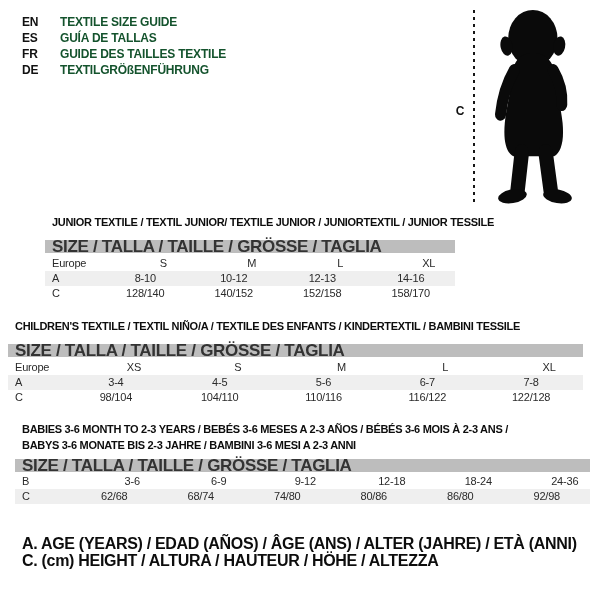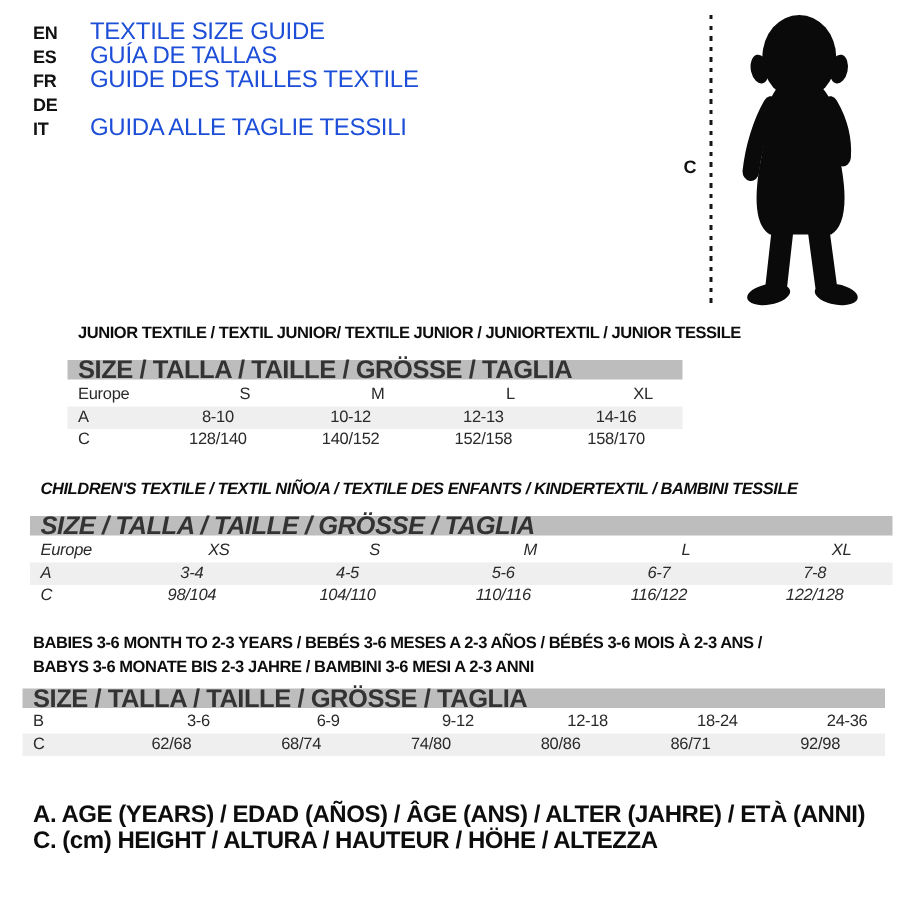--- a/index.html
+++ b/index.html
@@ -10,35 +10,35 @@
   html,body{margin:0;padding:0;background:#fff;}
   .canvas{
     position:relative;width:600px;height:600px;background:#ffffff;
     font-family:"Liberation Sans", sans-serif;color:var(--text);
     overflow:hidden;
   }
   
   .lang-block{position:absolute;left:22px;top:14px;}
   .lang-row{display:flex;height:16px;line-height:16px;}
   .lang-code{width:38px;font-size:12px;font-weight:700;letter-spacing:-0.2px;color:#111;}
-  .lang-title{font-size:16px;font-weight:400;letter-spacing:-0.2px;color:#1d4ed8;white-space:nowrap;}
+  .lang-title{font-size:12px;font-weight:700;letter-spacing:-0.2px;color:#14532d;white-space:nowrap;}
   
   .measure-line{
     position:absolute;left:473px;top:10px;width:2px;height:196px;
     background:repeating-linear-gradient(to bottom,#161616 0 3px,transparent 3px 7px);
   }
   .measure-label{
     position:absolute;left:452px;top:104px;width:16px;text-align:center;
     font-size:12px;font-weight:700;color:#111;
   }
   .baby-svg{position:absolute;left:481px;top:8px;width:102px;height:200px;}
   
   .tbl-sec{position:absolute;}
   .sec-1{left:15px;top:216px;width:410px;margin-left:30px;}
-  .sec-2{left:20px;top:320px;width:575px;font-style:italic;}
+  .sec-2{left:8px;top:320px;width:575px;}
   .sec-3{left:15px;top:423px;width:575px;}
   .tbl-title{
     font-size:11px;font-weight:700;letter-spacing:-0.3px;color:#0d0d0d;
     white-space:nowrap;line-height:12px;padding-left:7px;
   }
   .tbl-title + .tbl-title{margin-top:4px;}
   .size-bar{
     margin-top:12px;height:13px;line-height:13px;background:var(--size-bar);
     font-size:17px;font-weight:700;letter-spacing:-0.3px;color:#333;
     padding-left:7px;box-sizing:border-box;
@@ -73,24 +73,21 @@
     <div class="lang-row">
       <span class="lang-code">ES</span>
       <span class="lang-title">GUÍA DE TALLAS</span>
     </div>
     <div class="lang-row">
       <span class="lang-code">FR</span>
       <span class="lang-title">GUIDE DES TAILLES TEXTILE</span>
     </div>
     <div class="lang-row">
       <span class="lang-code">DE</span>
-    </div>
-    <div class="lang-row">
-      <span class="lang-code">IT</span>
-      <span class="lang-title">GUIDA ALLE TAGLIE TESSILI</span>
+      <span class="lang-title">TEXTILGRÖßENFÜHRUNG</span>
     </div>
   </div>
 
   <div class="measure-line"></div>
   <div class="measure-label">C</div>
   <svg class="baby-svg" viewBox="0 0 120 205" preserveAspectRatio="none" aria-hidden="true">
     <g fill="#0a0a0a" stroke="none">
       <circle cx="61" cy="31" r="29"></circle>
       <ellipse cx="30" cy="39" rx="7" ry="10" transform="rotate(-14 30 39)"></ellipse>
       <ellipse cx="92" cy="39" rx="7" ry="10" transform="rotate(14 92 39)"></ellipse>
@@ -175,21 +172,21 @@
       <span class="cell">12-18</span>
       <span class="cell">18-24</span>
       <span class="cell">24-36</span>
     </div>
     <div class="grid-row cols-6 shade">
       <span class="row-label">C</span>
       <span class="cell">62/68</span>
       <span class="cell">68/74</span>
       <span class="cell">74/80</span>
       <span class="cell">80/86</span>
-      <span class="cell">86/71</span>
+      <span class="cell">86/80</span>
       <span class="cell">92/98</span>
     </div>
   </section>
 
   <footer class="notes">
     <div class="note-line">A. AGE (YEARS) / EDAD (AÑOS) / ÂGE (ANS) / ALTER (JAHRE) / ETÀ (ANNI)</div>
     <div class="note-line">C. (cm) HEIGHT / ALTURA / HAUTEUR / HÖHE / ALTEZZA</div>
   </footer>
 
 </div>

